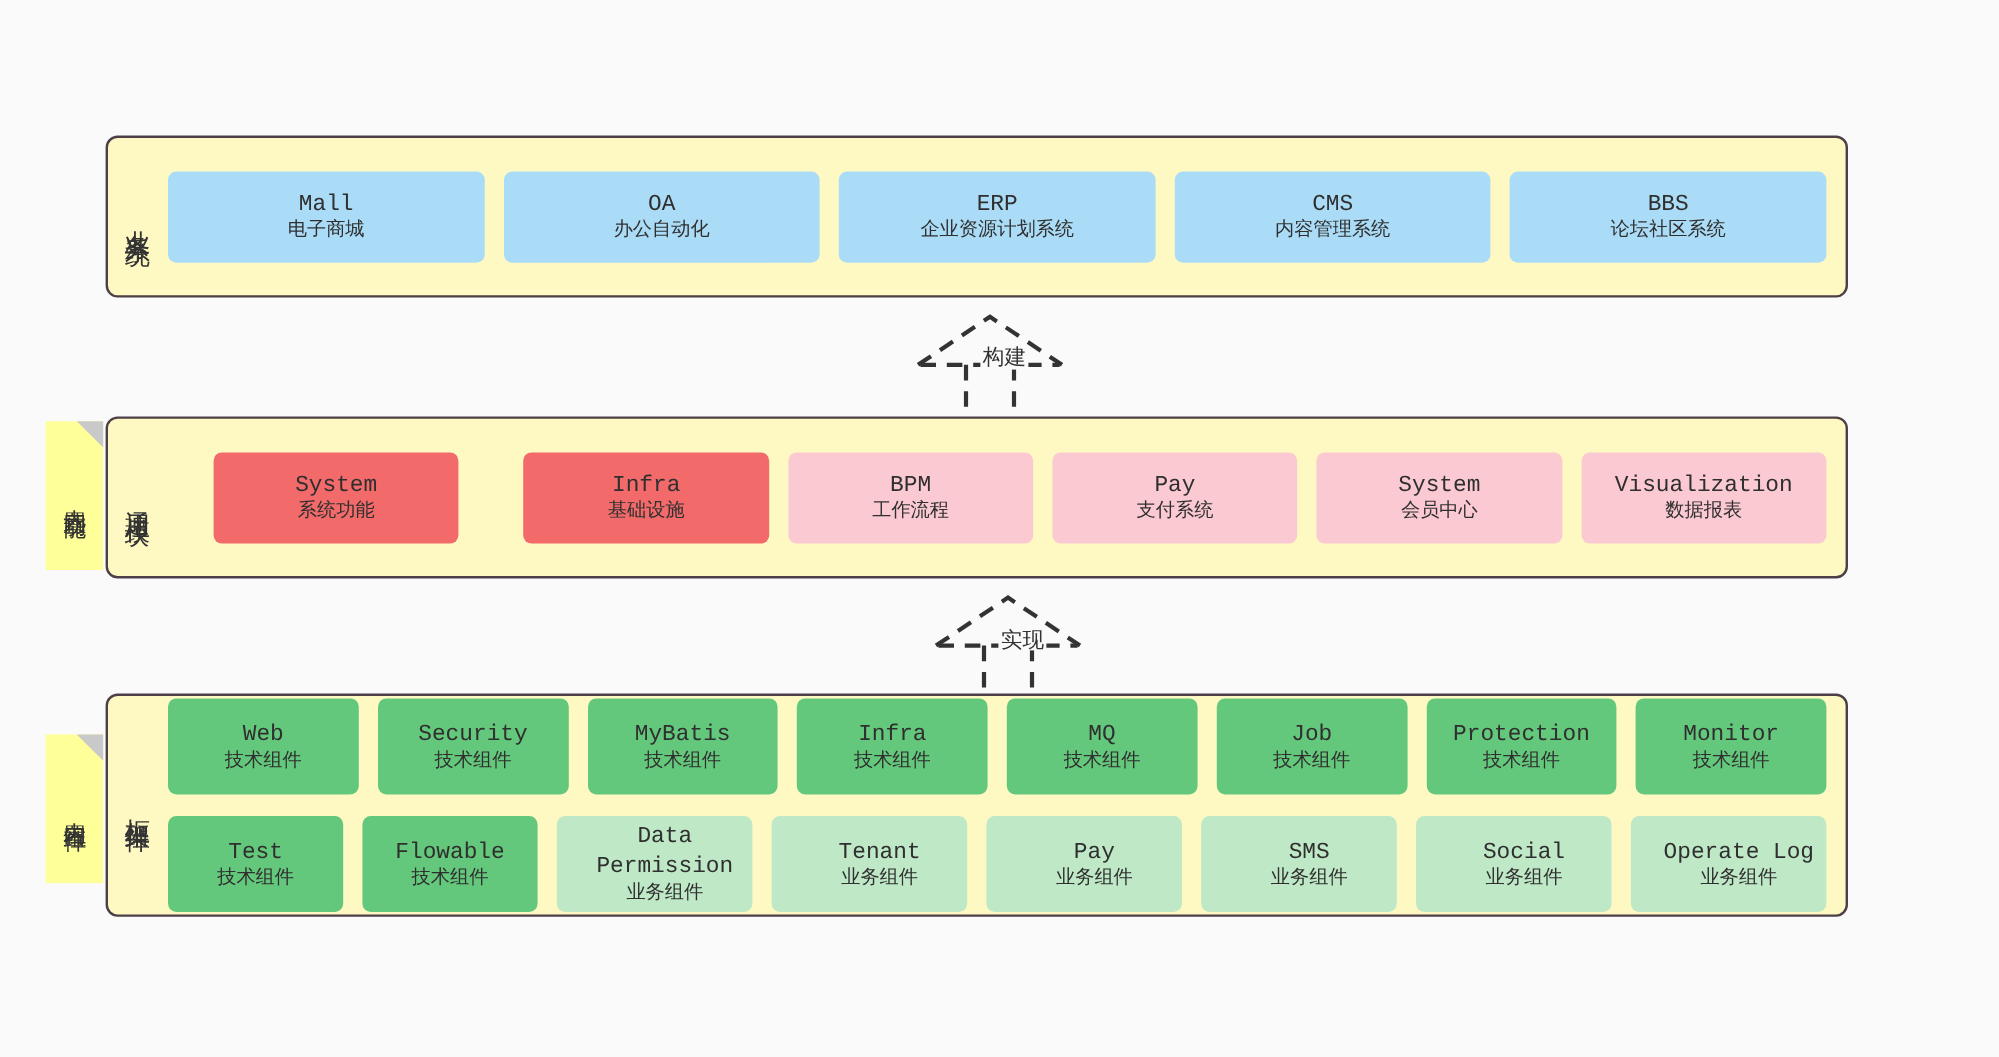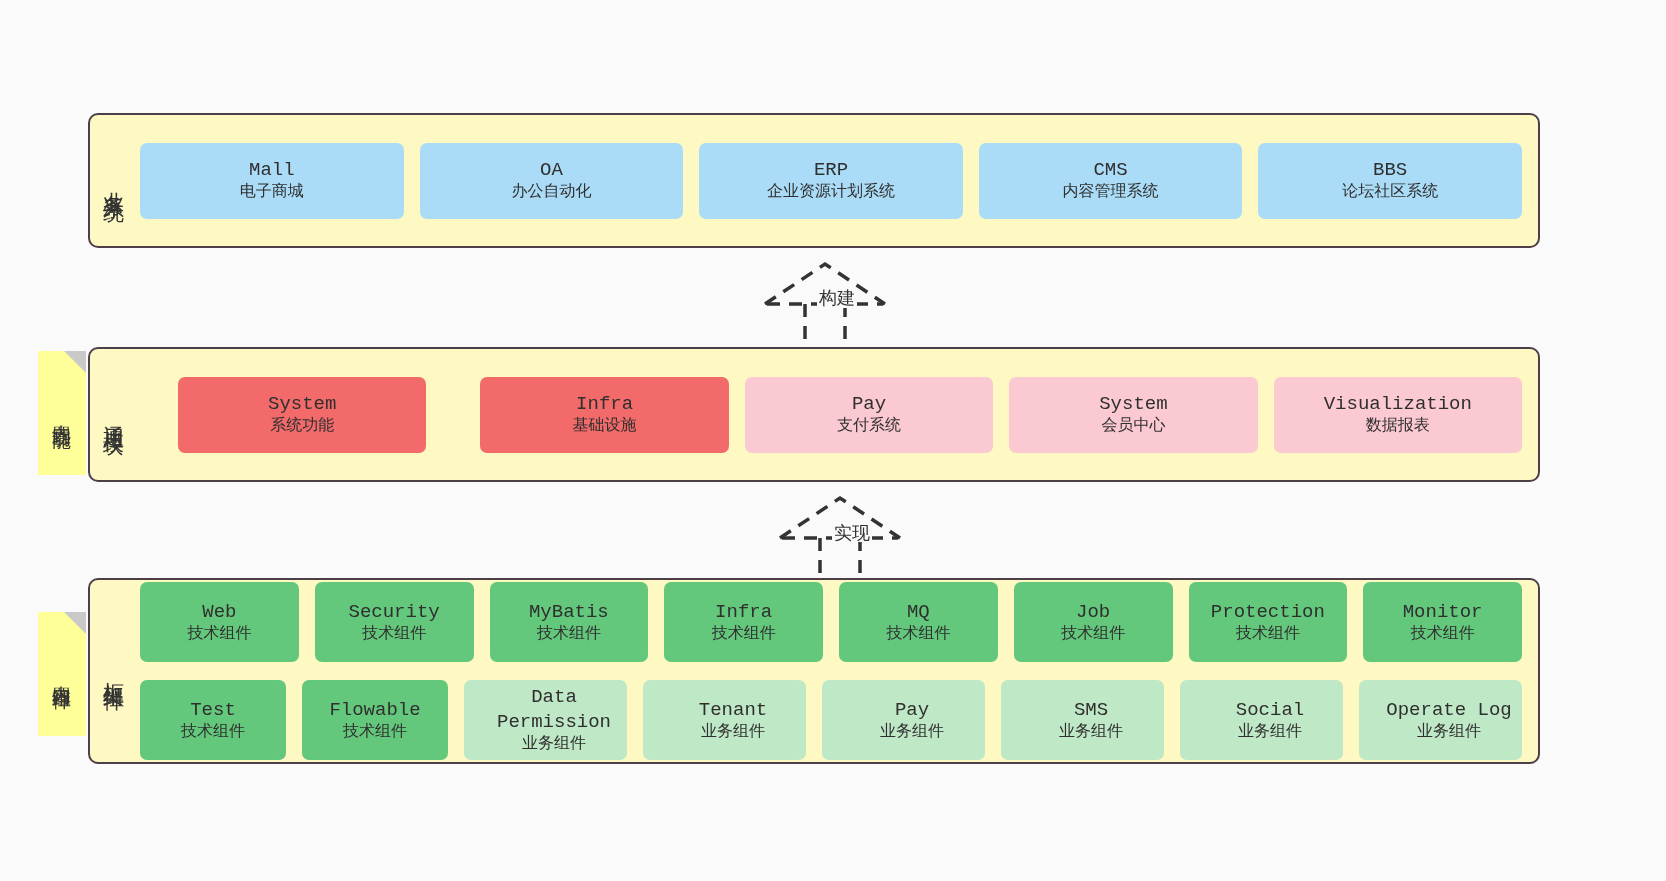--- a/index.html
+++ b/index.html
@@ -176,20 +176,24 @@
     <div class="row">
       <div class="box red h-tall">
         <span class="t1">System</span>
         <span class="t2">系统功能</span>
       </div>
       <div class="box red h-tall">
         <span class="t1">Infra</span>
         <span class="t2">基础设施</span>
       </div>
       <div class="box pinksoft h-tall">
+        <span class="t1">BPM</span>
+        <span class="t2">工作流程</span>
+      </div>
+      <div class="box pinksoft h-tall">
         <span class="t1">Pay</span>
         <span class="t2">支付系统</span>
       </div>
       <div class="box pinksoft h-tall">
         <span class="t1">System</span>
         <span class="t2">会员中心</span>
       </div>
       <div class="box pinksoft h-tall">
         <span class="t1">Visualization</span>
         <span class="t2">数据报表</span>

